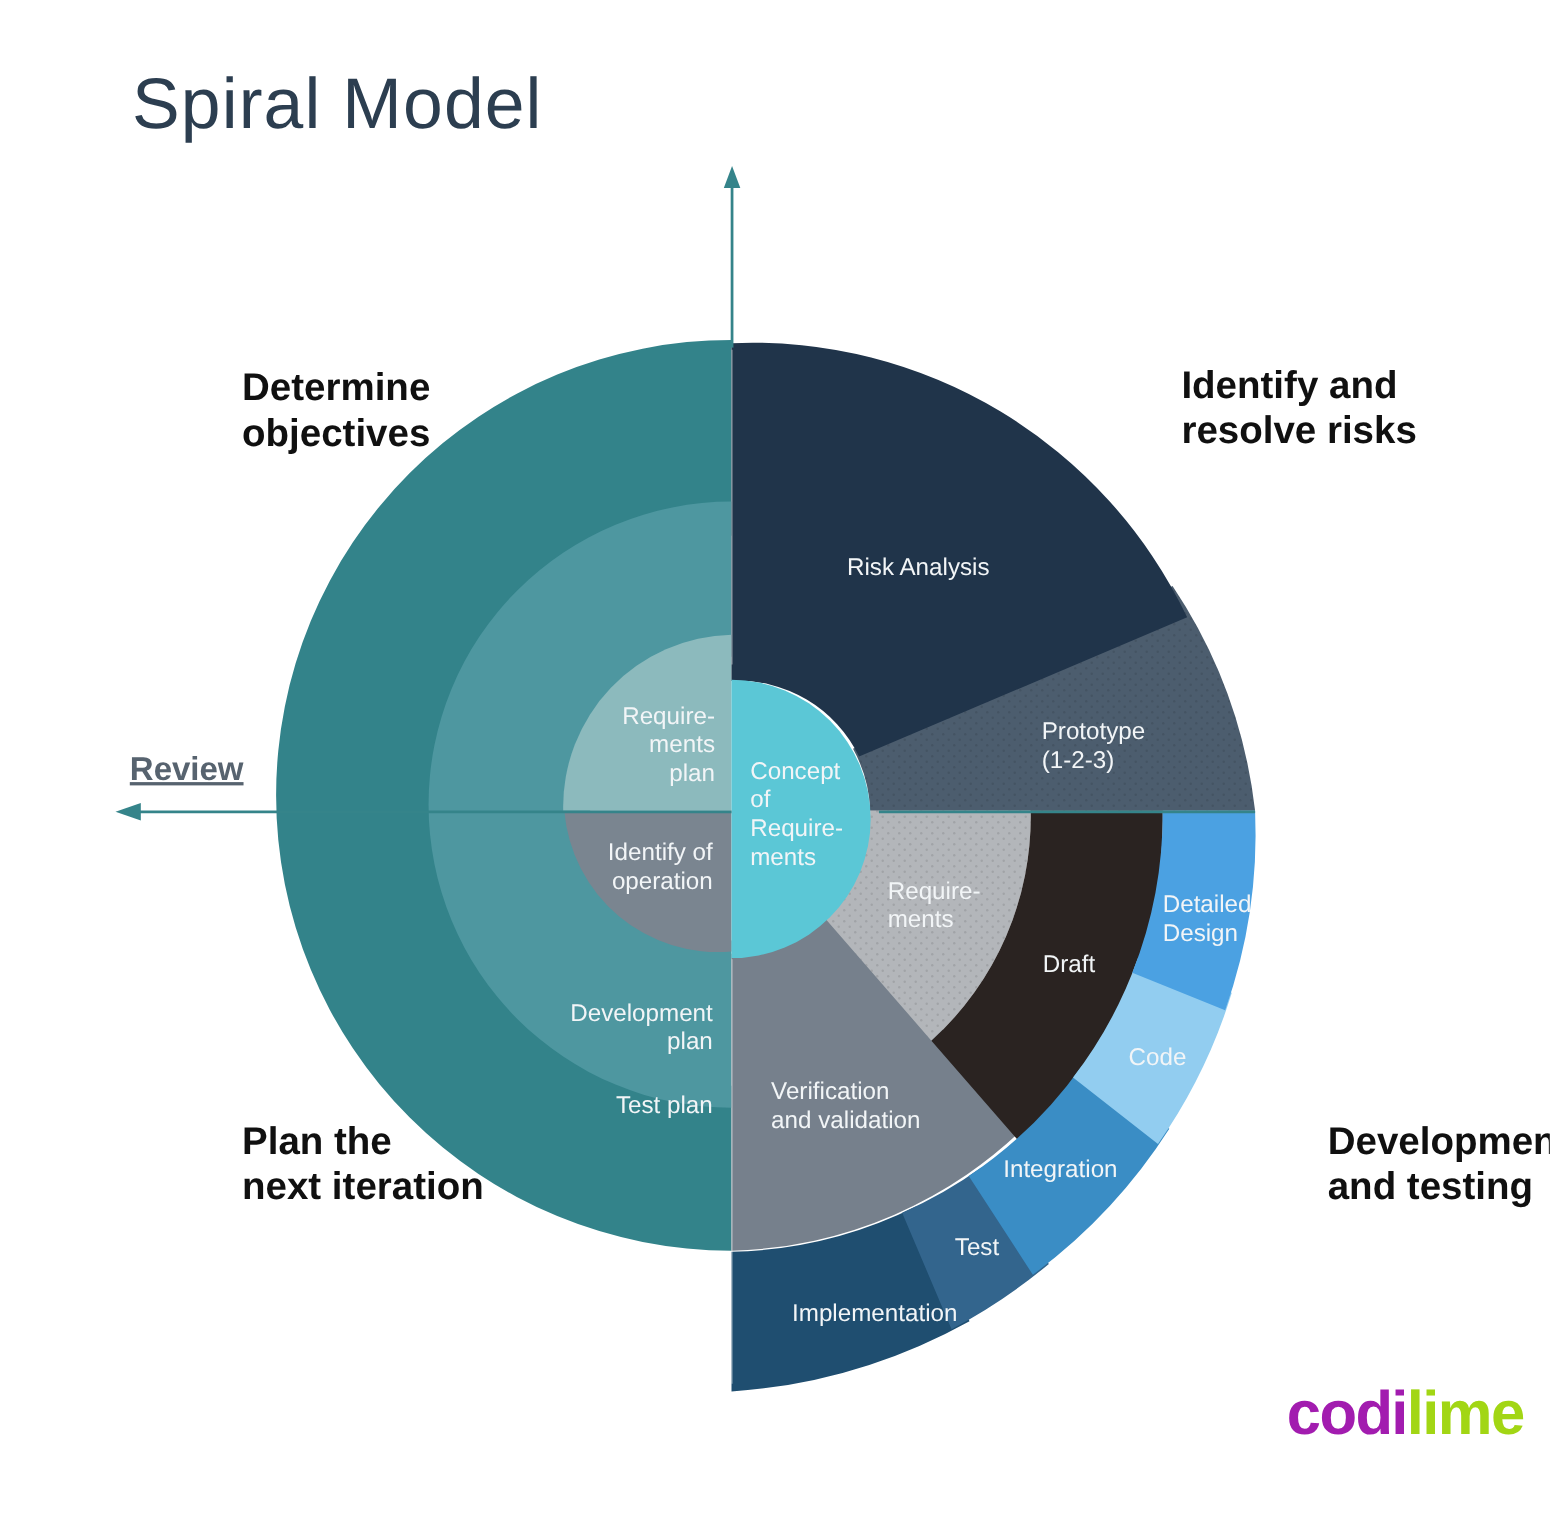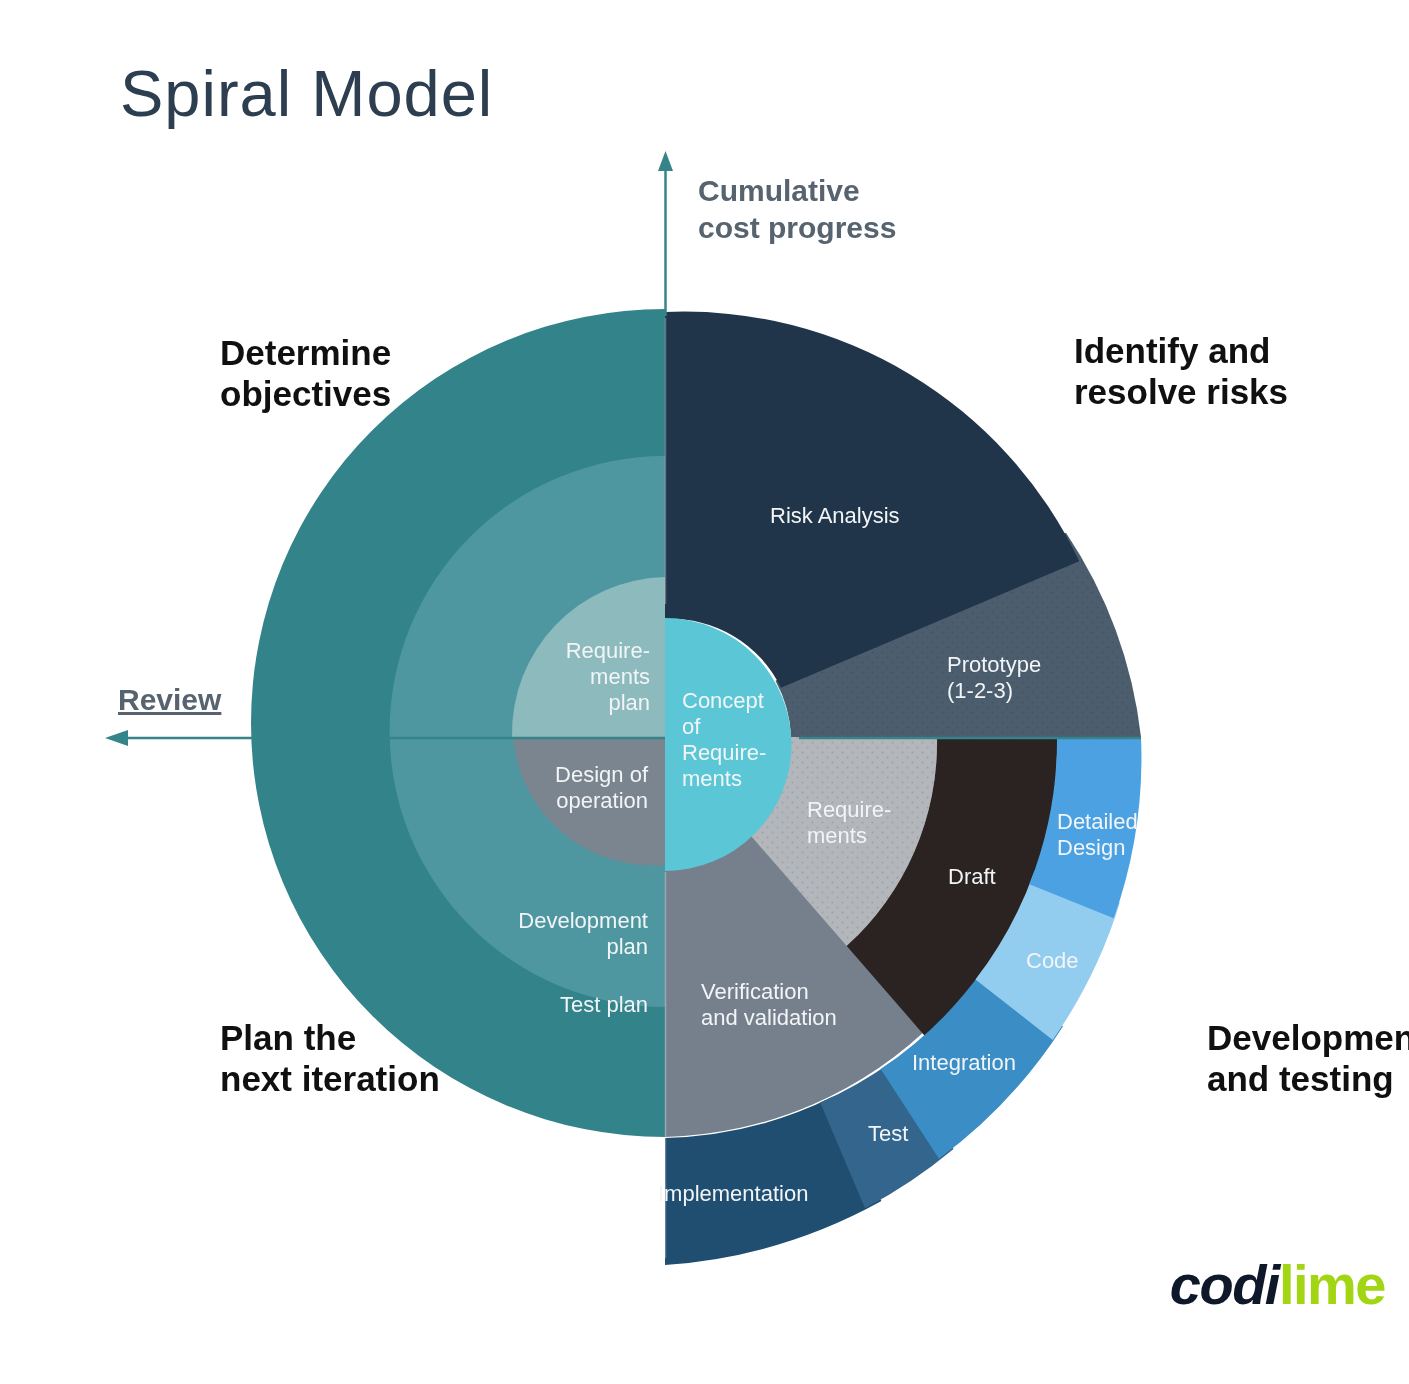--- a/index.html
+++ b/index.html
@@ -67,21 +67,21 @@
       <polygon points="105,738 128,730 128,746" fill="#35848A"></polygon>
     </svg>
 
   <div id="sector-labels">
       <div class="slabel" style="right: 759px; text-align: right; top: 638px;">
         <span>Require-</span>
         <span>ments</span>
         <span>plan</span>
       </div>
       <div class="slabel" style="right: 761px; text-align: right; top: 762px;">
-        <span>Design of</span>
+        <span>Identify of</span>
         <span>operation</span>
       </div>
       <div class="slabel" style="right: 761px; text-align: right; top: 908px;">
         <span>Development</span>
         <span>plan</span>
       </div>
       <div class="slabel" style="right: 761px; text-align: right; top: 992px;">
         <span>Test plan</span>
       </div>
       <div class="slabel" style="left: 682px; top: 688px;">
@@ -110,51 +110,47 @@
       </div>
       <div class="slabel" style="left: 1026px; top: 948px;">
         <span>Code</span>
       </div>
       <div class="slabel" style="left: 912px; top: 1050px;">
         <span>Integration</span>
       </div>
       <div class="slabel" style="left: 868px; top: 1121px;">
         <span>Test</span>
       </div>
-      <div class="slabel" style="left: 658px; top: 1181px;">
+      <div class="slabel" style="left: 720px; top: 1181px;">
         <span>Implementation</span>
       </div>
       <div class="slabel" style="left: 701px; top: 979px;">
         <span>Verification</span>
         <span>and validation</span>
       </div>
     </div>
 
   <h1 class="page-title">Spiral Model</h1>
 
-  <div class="axis-label" id="vlabel" style="color: rgb(87, 99, 111);">
-    <span>Cumulative</span>
-    <span>cost progress</span>
-  </div>
   <div class="axis-label" id="hlabel" style="color: rgb(87, 99, 111);">Review</div>
 
   <div class="qlabel" id="q-determine">
     <span>Determine</span>
     <span>objectives</span>
   </div>
   <div class="qlabel" id="q-plan">
     <span>Plan the</span>
     <span>next iteration</span>
   </div>
   <div class="qlabel" id="q-identify">
     <span>Identify and</span>
     <span>resolve risks</span>
   </div>
   <div class="qlabel" id="q-develop">
     <span>Development</span>
     <span>and testing</span>
   </div>
 
   <div class="logo">
-    <span style="color: #0f172a; font-style: italic;">codi</span><span style="color: rgb(162, 214, 20); margin-top: 31px;">lime</span>
+    <span style="color: #a21caf;">codi</span><span style="color: rgb(162, 214, 20); margin-top: 31px;">lime</span>
   </div>
 
 </div>
 
 </body></html>

